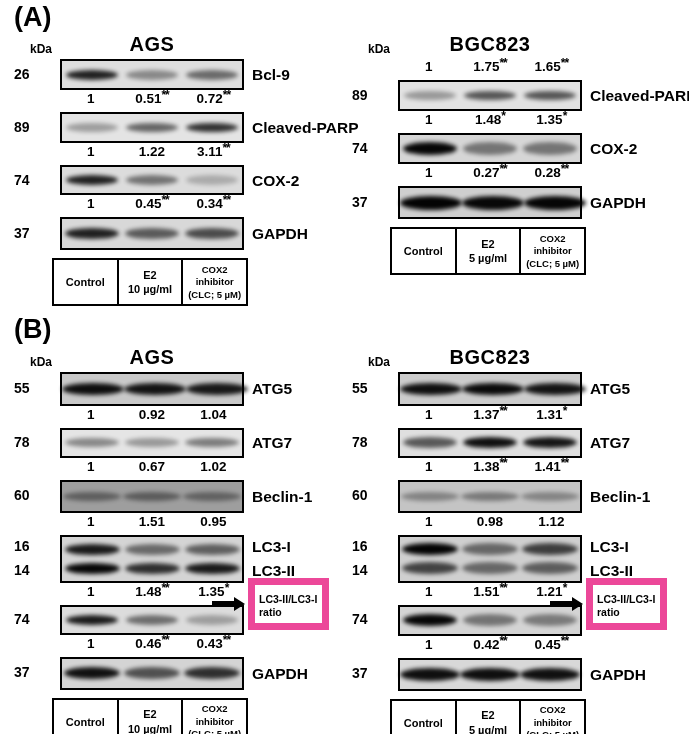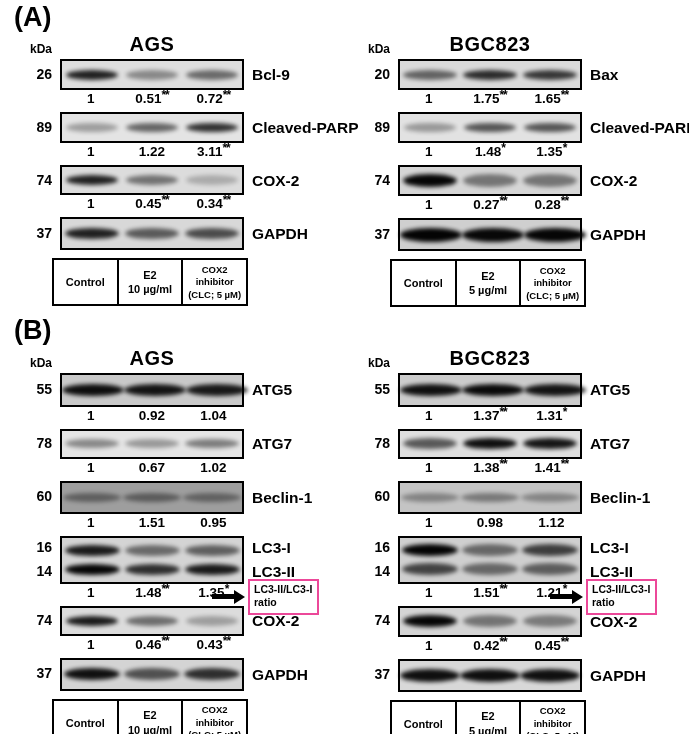--- a/index.html
+++ b/index.html
@@ -18,21 +18,21 @@
     align-items:end; height:21px; margin-bottom:5px;
   }
   .kda-header { text-align:right; font-size:12px; font-weight:700; }
   .cell-line { text-align:center; font-size:20px; font-weight:700; letter-spacing:0.5px; }
   .blot-row {
     display:grid; grid-template-columns:38px 184px 1fr; column-gap:8px;
     align-items:stretch;
   }
   .side-cell { display:flex; flex-direction:column; justify-content:center; }
   .side-cell.two { justify-content:space-around; }
-  .kda-cell { text-align:right; font-size:14px; font-weight:700; line-height:1.1; }
+  .kda-cell { font-size:14px; font-weight:700; line-height:1.1; }
   .protein-cell { font-size:15.5px; font-weight:700; white-space:nowrap; line-height:1.25; }
   .blot-box {
     box-sizing:border-box; border:2px solid #000; display:flex; flex-direction:column;
     justify-content:space-around; padding:3px 0;
   }
   .band-line { display:flex; }
   .lane { flex:1; display:flex; justify-content:center; align-items:center; }
   .band { background:#000; border-radius:50%; filter:blur(2px); }
   .values-row {
     position:relative; display:grid; grid-template-columns:38px 184px 1fr;
@@ -53,21 +53,21 @@
   }
   .treat-cell:last-child { border-right:none; }
   .treat-cell.small { font-size:9.5px; line-height:1.3; }
   .note-group { position:absolute; left:198px; top:-6px; display:flex; align-items:center; z-index:3; }
   .arrow-shaft { width:22px; height:5px; background:#000; }
   .arrow-head {
     width:0; height:0; border-left:11px solid #000;
     border-top:7px solid transparent; border-bottom:7px solid transparent;
   }
   .note-box {
-    margin-left:3px; border:2px solid #ec4899; background:#fff; padding:2px 5px 3px 4px;
+    margin-left:3px; border:7px solid #ec4899; background:#fff; padding:8px 5px 3px 4px;
     font-size:10.5px; font-weight:700; line-height:1.3; white-space:nowrap; text-align:left;
   }
 </style>
 </head>
 <body>
 
 <div class="fig" id="figure-root">
     <div class="panel">
       <div class="panel-label">(A)</div>
       <div class="panel-row">
@@ -196,41 +196,20 @@
               <div>(CLC; 5 µM)</div>
             </div>
           </div>
         </div>
         <div class="col">
           <div class="col-header">
             <div class="kda-header">kDa</div>
             <div class="cell-line">BGC823</div>
             <div></div>
           </div>
-          <div class="blot-row">
-            <div class="side-cell kda-cell">
-              <div>20</div>
-            </div>
-            <div class="blot-box" style="height: 31px; background: rgb(218, 218, 218);">
-              <div class="band-line">
-                <div class="lane">
-                  <div class="band" style="width: 54px; height: 10px; opacity: 0.55;"></div>
-                </div>
-                <div class="lane">
-                  <div class="band" style="width: 54px; height: 10px; opacity: 0.8;"></div>
-                </div>
-                <div class="lane">
-                  <div class="band" style="width: 54px; height: 10px; opacity: 0.75;"></div>
-                </div>
-              </div>
-            </div>
-            <div class="side-cell protein-cell">
-              <div>Bax</div>
-            </div>
-          </div>
           <div class="values-row">
             <div class="lane-vals">
               <div class="lane-val">1</div>
               <div class="lane-val">1.75<sup>**</sup></div>
               <div class="lane-val">1.65<sup>**</sup></div>
             </div>
           </div>
           <div class="blot-row">
             <div class="side-cell kda-cell">
               <div>89</div>

